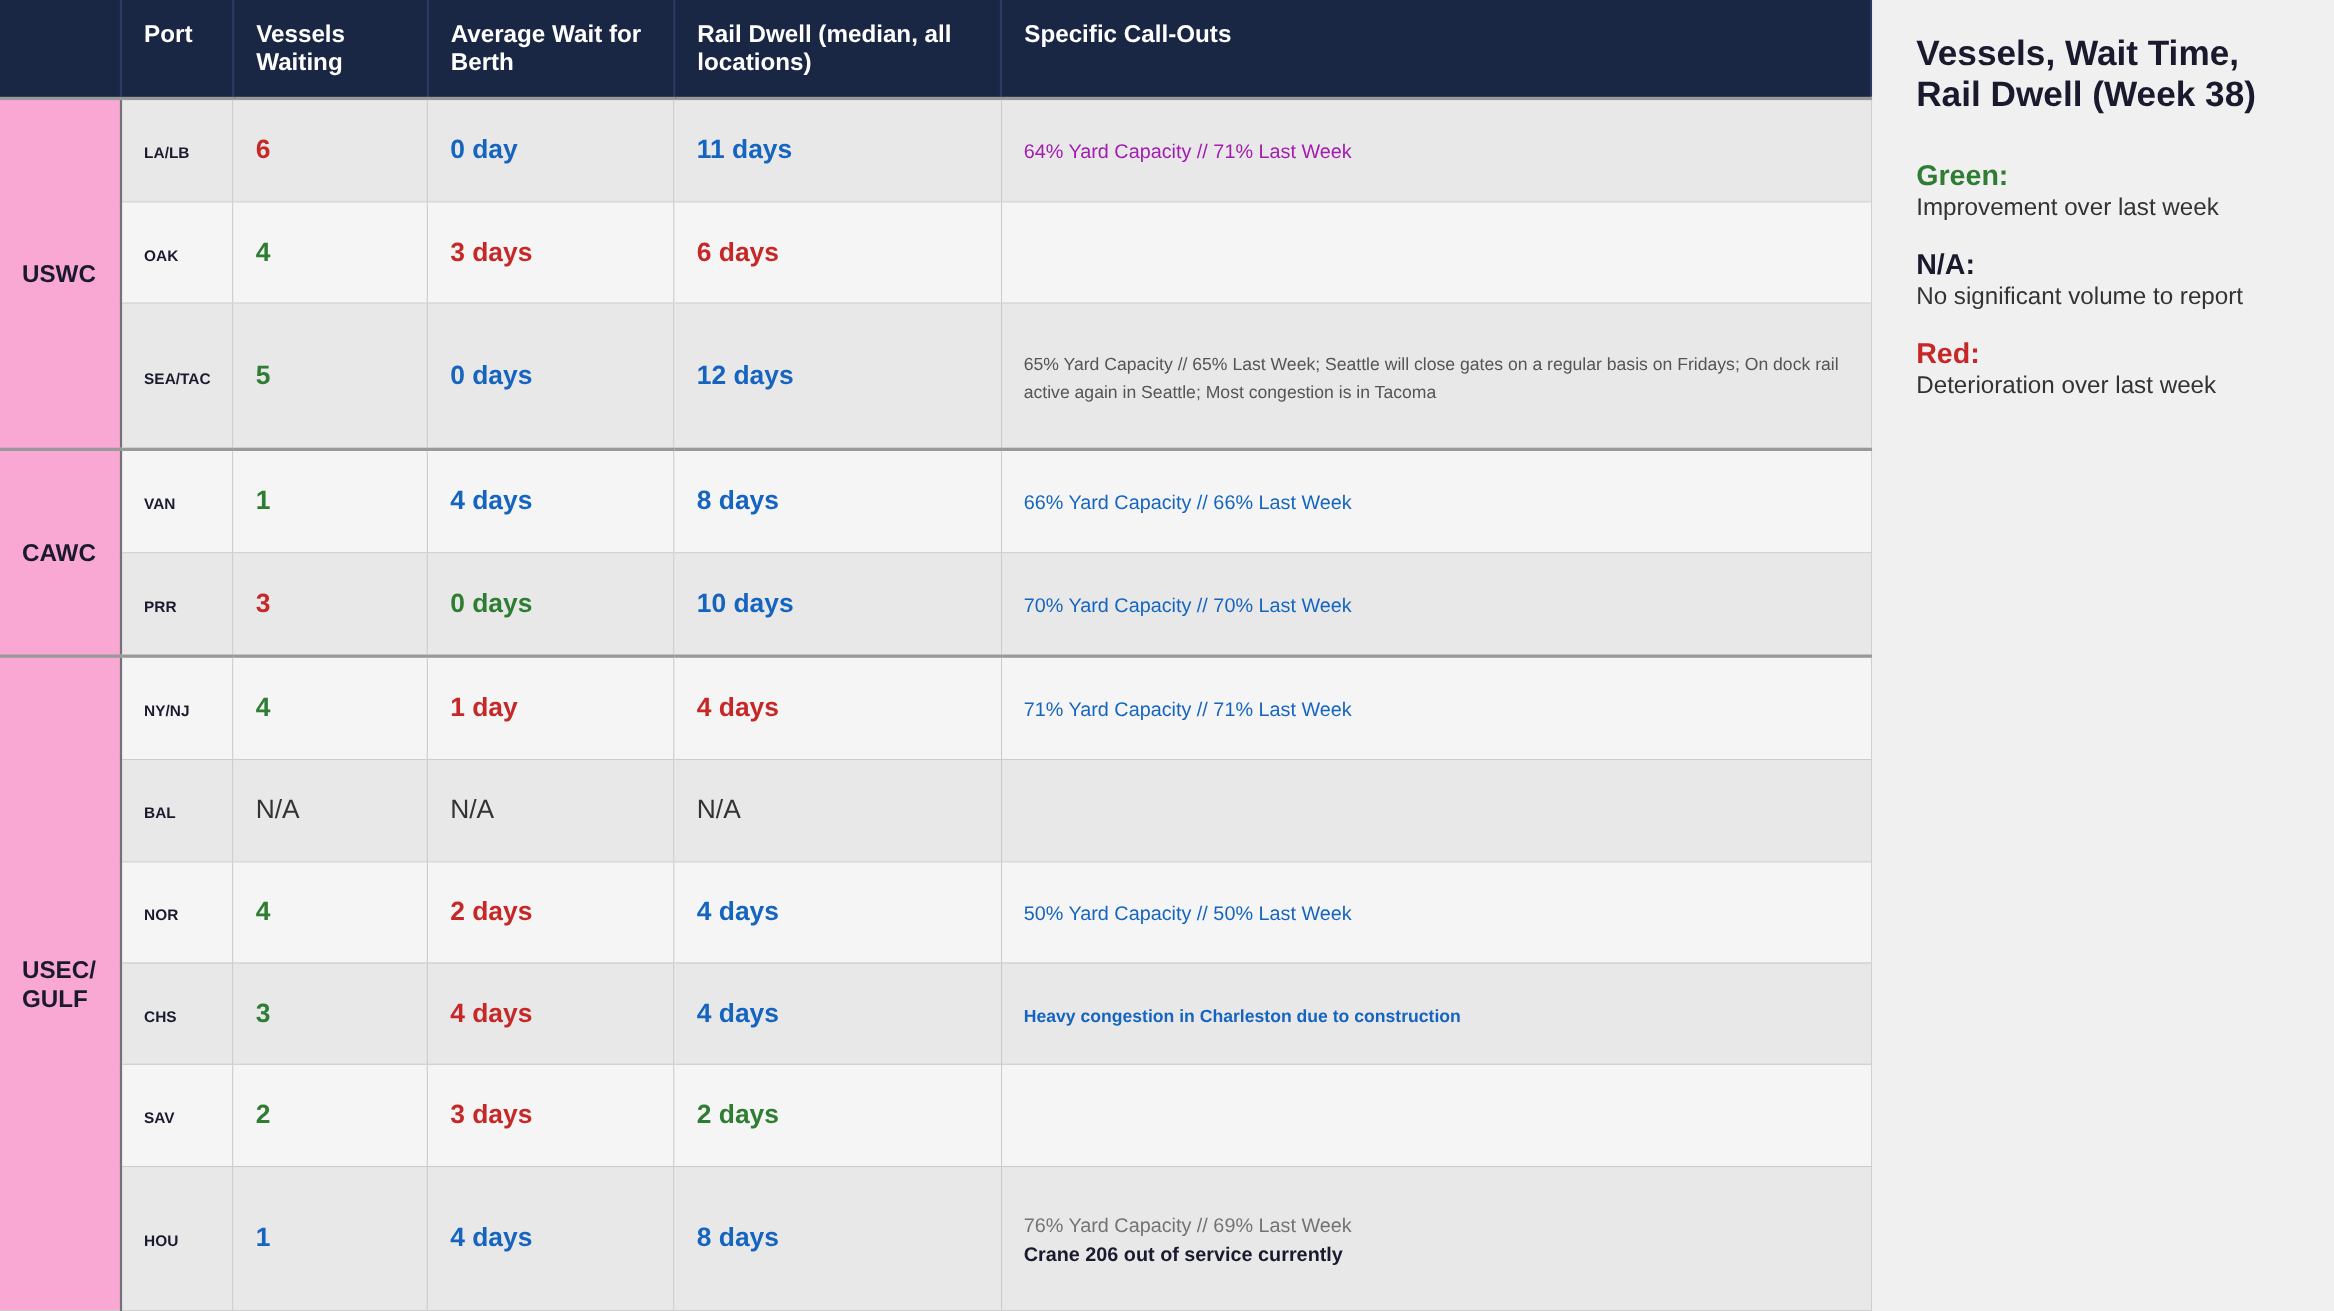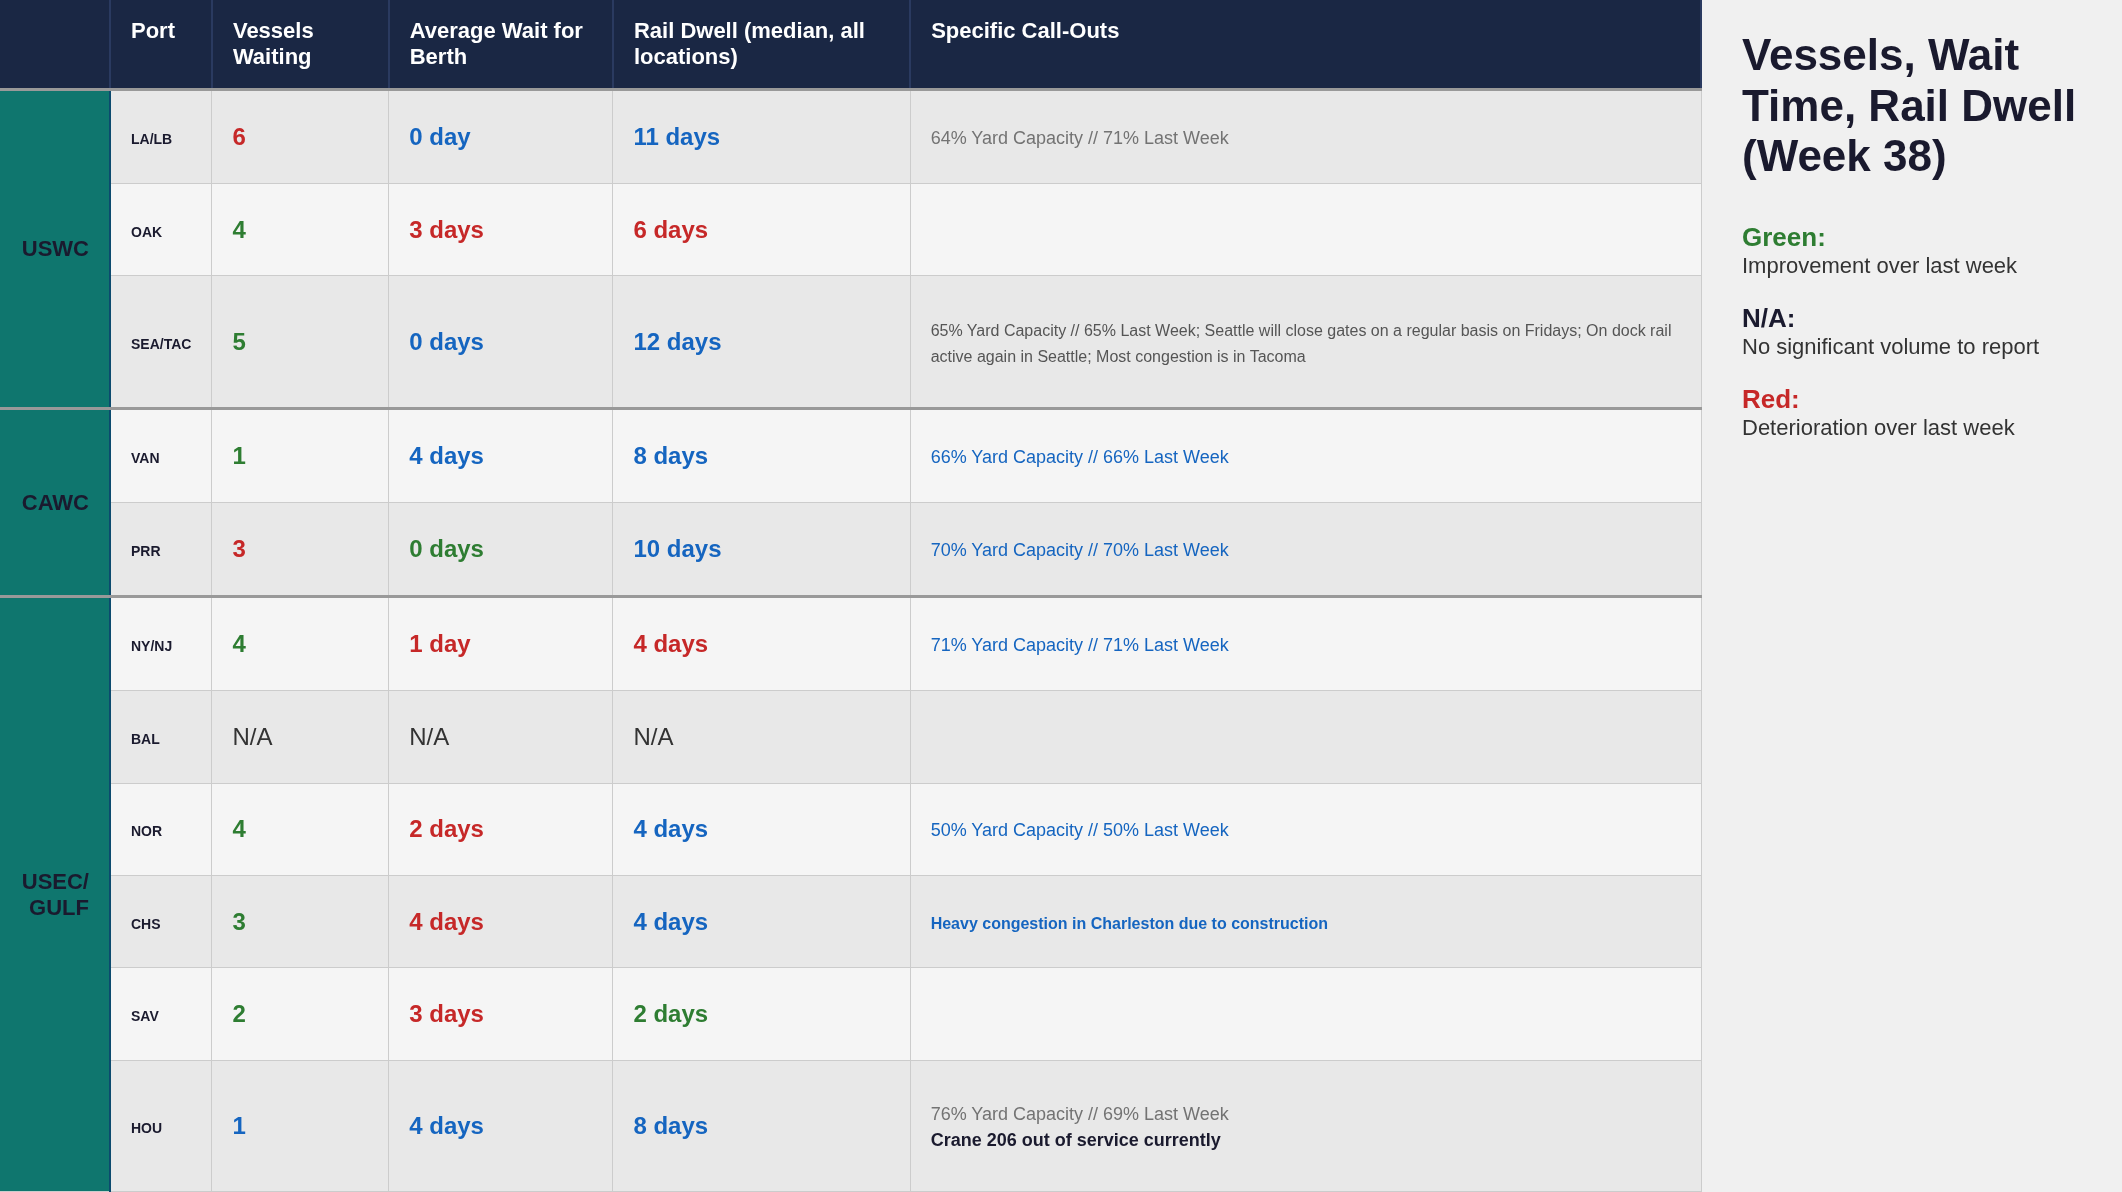--- a/index.html
+++ b/index.html
@@ -23,21 +23,21 @@
     }
     .sidebar {
       width: 420px;
       background: #f0f0f0;
       padding: 30px 40px;
       display: flex;
       flex-direction: column;
       justify-content: flex-start;
     }
     .sidebar-title {
-      font-size: 44px;
+      font-size: 32px;
       font-weight: 900;
       color: #1a1a2e;
       line-height: 1.15;
       margin-bottom: 40px;
     }
     .legend-item {
       margin-bottom: 24px;
     }
     .legend-label {
       font-size: 26px;
@@ -76,28 +76,28 @@
       padding: 18px 20px;
       text-align: left;
       vertical-align: top;
       border-right: 2px solid #2a3a60;
     }
     thead th:first-child {
       width: 110px;
     }
     .col-region {
       width: 110px;
-      background: #0f766e;
+      background: #f9a8d4;
       font-size: 22px;
       font-weight: 700;
       color: #1a1a2e;
-      text-align: right;
+      text-align: left;
       vertical-align: middle;
       border-top: 2px solid #aaa;
-      border-right: 2px solid #0c4a6e;
+      border-right: 2px solid #737373;
     }
     tbody td {
       padding: 14px 20px;
       font-size: 22px;
       border-right: 1px solid #ccc;
       vertical-align: middle;
     }
     tbody tr {
       border-bottom: 1px solid #ccc;
     }
@@ -107,21 +107,21 @@
     .port-name {
       font-size: 14px;
       font-weight: 700;
       color: #1a1a2e;
     }
     .val-green { color: #2e7d32; font-weight: 700; font-size: 24px; }
     .val-blue { color: #1565c0; font-weight: 700; font-size: 24px; }
     .val-red { color: #c62828; font-weight: 700; font-size: 24px; }
     .val-na { color: #333; font-size: 24px; }
 
-    .callout-green { color: #737373; font-size: 18px; }
+    .callout-green { color: #a21caf; font-size: 18px; }
     .callout-blue { color: #1565c0; font-size: 16px; font-weight: 700; }
     .callout-small { font-size: 16px; color: #555; }
     .callout-red { color: #737373; font-size: 18px; font-weight: 400; }
     .callout-dark { color: #1a1a2e; font-size: 18px; font-weight: 700; }
 
     .region-separator td {
       border-top: 3px solid #999;
     }
   </style>
 </head>

